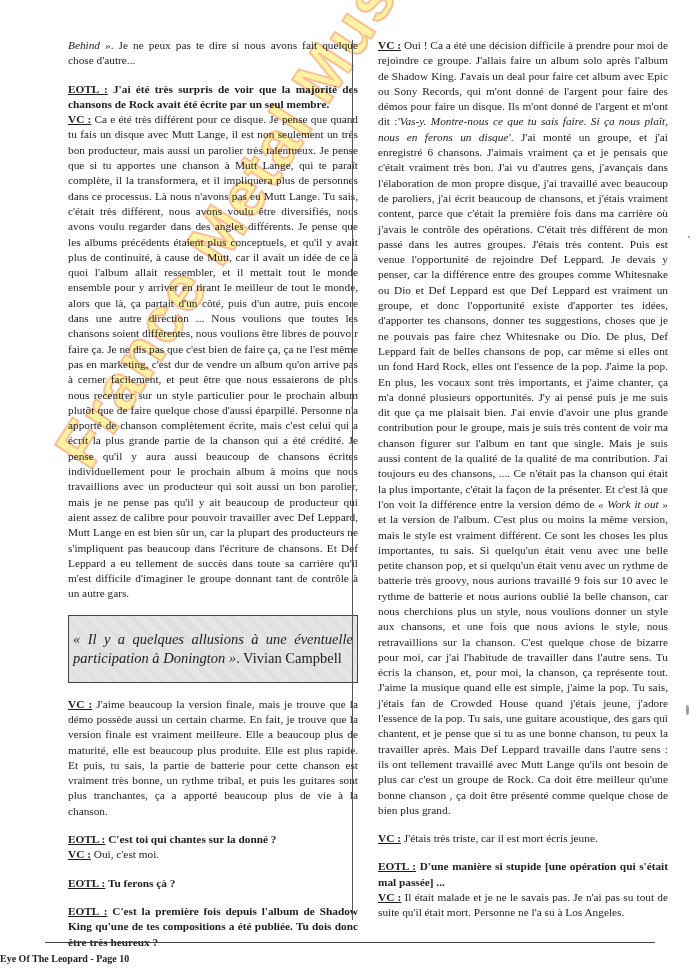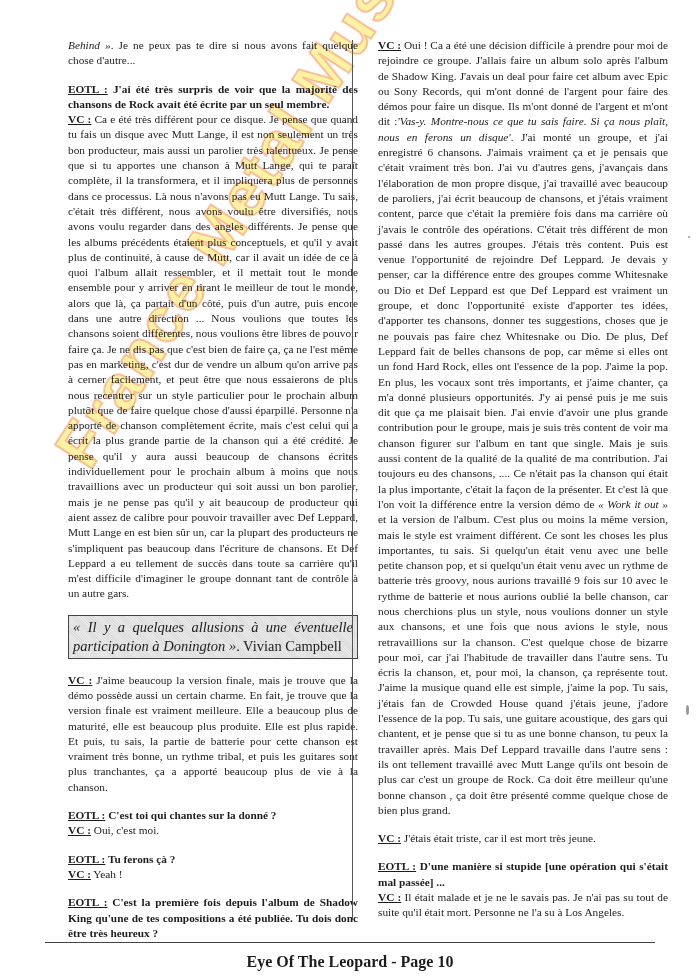--- a/index.html
+++ b/index.html
@@ -17,31 +17,31 @@
     .col-right { left: 362px; width: 290px; }
     .col-divider {
       position: absolute; left: 352px; top: 40px; width: 1px; height: 880px; background: #555;
     }
     .para { margin: 0 0 13px 0; }
     .para.tight { margin-bottom: 0; }
     .spk { text-decoration: underline; font-weight: bold; }
     .q { font-weight: bold; }
     .it { font-style: italic; }
     .quote-box {
-      margin: 10px 0 14px 0; border: 1px solid #444; padding: 2px 4px;
+      margin: 10px 0 14px 0; border: 1px solid #444; padding: 14px 4px;
       background: repeating-linear-gradient(45deg, #e9e9e9 0 1px, #dcdcdc 1px 2px);
       font-size: 14.5px; line-height: 19px; text-align: justify;
     }
     .quote-box .it { font-style: italic; }
     .footer-rule {
       position: absolute; left: 45px; top: 942px; width: 610px; height: 1px; background: #444;
     }
     .footer {
-      position: absolute; left: 0; top: 953px; width: 700px; text-align: center;
-      font-weight: bold; font-size: 16px;
+      position: absolute; left: 0; top: 953px; width: 700px; 
+      font-weight: bold; font-size: 10px;
     }
     .watermark {
       position: absolute; left: 40px; top: 440px; transform: rotate(-57deg); transform-origin: left top;
       font-family: "Liberation Sans", sans-serif; font-weight: bold; font-size: 64px;
       color: rgba(255, 215, 0, 0.35); -webkit-text-stroke: 2px rgba(240, 90, 40, 0.35);
       white-space: nowrap; pointer-events: none; letter-spacing: 2px;
     }
     .speck { position: absolute; background: #999; border-radius: 50%; }
   </style>
 </head>
@@ -69,37 +69,36 @@
       <div><span class="spk">VC :</span><span> J'aime beaucoup la version finale, mais je trouve que la démo possède aussi un certain charme. En fait, je trouve que la version finale est vraiment meilleure. Elle a beaucoup plus de maturité, elle est beaucoup plus produite. Elle est plus rapide. Et puis, tu sais, la partie de batterie pour cette chanson est vraiment très bonne, un rythme tribal, et puis les guitares sont plus tranchantes, ça a apporté beaucoup plus de vie à la chanson.</span></div>
     </div>
 
     <div class="para">
       <div class="q"><span class="spk">EOTL :</span><span> C'est toi qui chantes sur la donné ?</span></div>
       <div><span class="spk">VC :</span><span> Oui, c'est moi.</span></div>
     </div>
 
     <div class="para">
       <div class="q"><span class="spk">EOTL :</span><span> Tu ferons çà ?</span></div>
-      <div><span class="spk">VC :</span><span> Yeah !</span></div>
     </div>
 
     <div class="para tight">
       <div class="q"><span class="spk">EOTL :</span><span> C'est la première fois depuis l'album de Shadow King qu'une de tes compositions a été publiée. Tu dois donc être très heureux ?</span></div>
     </div>
   </div>
 
   <div class="col-divider"></div>
 
   <div class="col col-right">
     <div class="para">
       <span class="spk">VC :</span><span> Oui ! Ca a été une décision difficile à prendre pour moi de rejoindre ce groupe. J'allais faire un album solo après l'album de Shadow King. J'avais un deal pour faire cet album avec Epic ou Sony Records, qui m'ont donné de l'argent pour faire des démos pour faire un disque. Ils m'ont donné de l'argent et m'ont dit :</span><span class="it">'Vas-y. Montre-nous ce que tu sais faire. Si ça nous plaît, nous en ferons un disque'</span><span>. J'ai monté un groupe, et j'ai enregistré 6 chansons. J'aimais vraiment ça et je pensais que c'était vraiment très bon. J'ai vu d'autres gens, j'avançais dans l'élaboration de mon propre disque, j'ai travaillé avec beaucoup de paroliers, j'ai écrit beaucoup de chansons, et j'étais vraiment content, parce que c'était la première fois dans ma carrière où j'avais le contrôle des opérations. C'était très différent de mon passé dans les autres groupes. J'étais très content. Puis est venue l'opportunité de rejoindre Def Leppard. Je devais y penser, car la différence entre des groupes comme Whitesnake ou Dio et Def Leppard est que Def Leppard est vraiment un groupe, et donc l'opportunité existe d'apporter tes idées, d'apporter tes chansons, donner tes suggestions, choses que je ne pouvais pas faire chez Whitesnake ou Dio. De plus, Def Leppard fait de belles chansons de pop, car même si elles ont un fond Hard Rock, elles ont l'essence de la pop. J'aime la pop. En plus, les vocaux sont très importants, et j'aime chanter, ça m'a donné plusieurs opportunités. J'y ai pensé puis je me suis dit que ça me plaisait bien. J'ai envie d'avoir une plus grande contribution pour le groupe, mais je suis très content de voir ma chanson figurer sur l'album en tant que single. Mais je suis aussi content de la qualité de la qualité de ma contribution. J'ai toujours eu des chansons, .... Ce n'était pas la chanson qui était la plus importante, c'était la façon de la présenter. Et c'est là que l'on voit la différence entre la version démo de </span><span class="it">« Work it out »</span><span> et la version de l'album. C'est plus ou moins la même version, mais le style est vraiment différent. Ce sont les choses les plus importantes, tu sais. Si quelqu'un était venu avec une belle petite chanson pop, et si quelqu'un était venu avec un rythme de batterie très groovy, nous aurions travaillé 9 fois sur 10 avec le rythme de batterie et nous aurions oublié la belle chanson, car nous cherchions plus un style, nous voulions donner un style aux chansons, et une fois que nous avions le style, nous retravaillions sur la chanson. C'est quelque chose de bizarre pour moi, car j'ai l'habitude de travailler dans l'autre sens. Tu écris la chanson, et, pour moi, la chanson, ça représente tout. J'aime la musique quand elle est simple, j'aime la pop. Tu sais, j'étais fan de Crowded House quand j'étais jeune, j'adore l'essence de la pop. Tu sais, une guitare acoustique, des gars qui chantent, et je pense que si tu as une bonne chanson, tu peux la travailler après. Mais Def Leppard travaille dans l'autre sens : ils ont tellement travaillé avec Mutt Lange qu'ils ont besoin de plus car c'est un groupe de Rock. Ca doit être meilleur qu'une bonne chanson , ça doit être présenté comme quelque chose de bien plus grand.</span>
     </div>
 
     <div class="para">
-      <div><span class="spk">VC :</span><span> J'étais était triste, car il est mort très jeune.</span></div>
+      <div><span class="spk">VC :</span><span> J'étais très triste, car il est mort écris jeune.</span></div>
     </div>
 
     <div class="para tight">
       <div class="q"><span class="spk">EOTL :</span><span> D'une manière si stupide [une opération qui s'était mal passée] ...</span></div>
       <div><span class="spk">VC :</span><span> Il était malade et je ne le savais pas. Je n'ai pas su tout de suite qu'il était mort. Personne ne l'a su à Los Angeles.</span></div>
     </div>
   </div>
 
   <div class="footer-rule"></div>
   <div class="footer">Eye Of The Leopard - Page 10</div>

